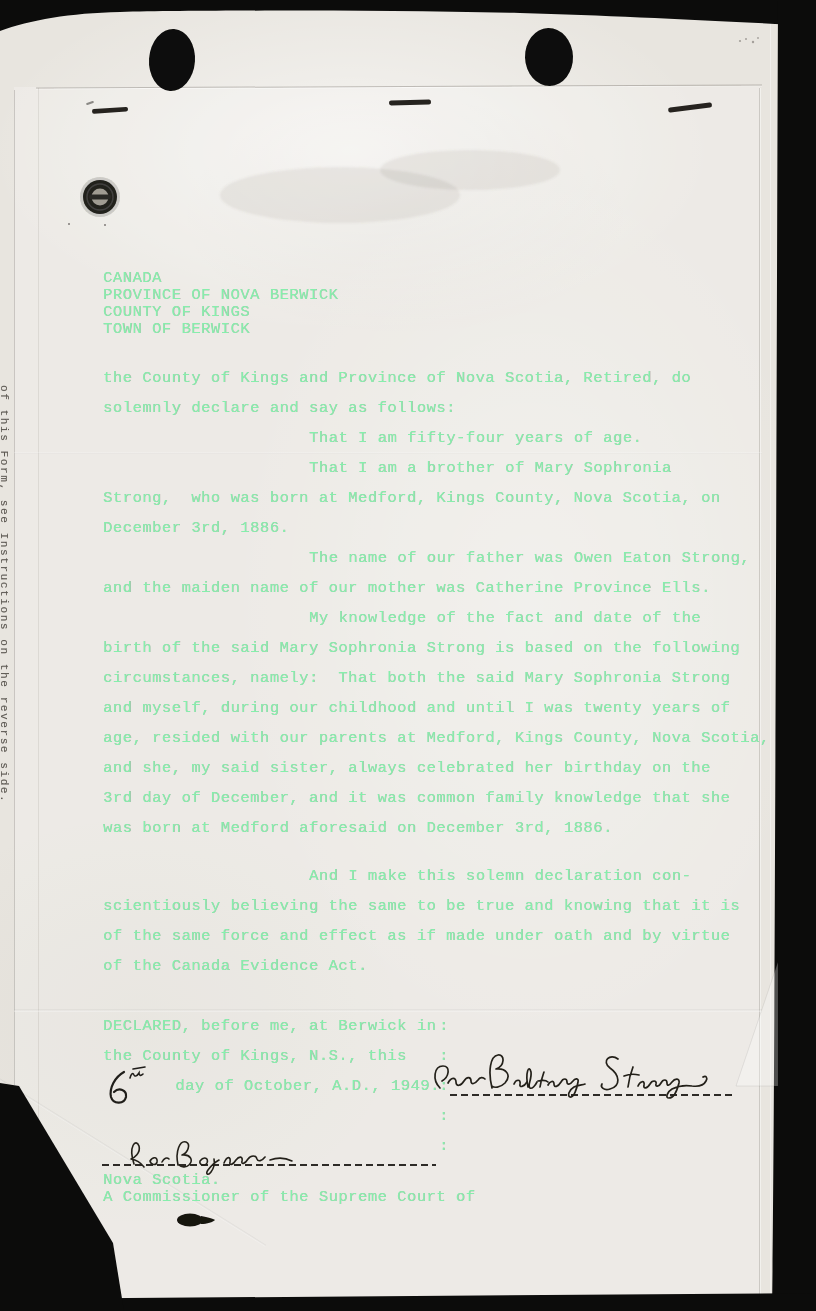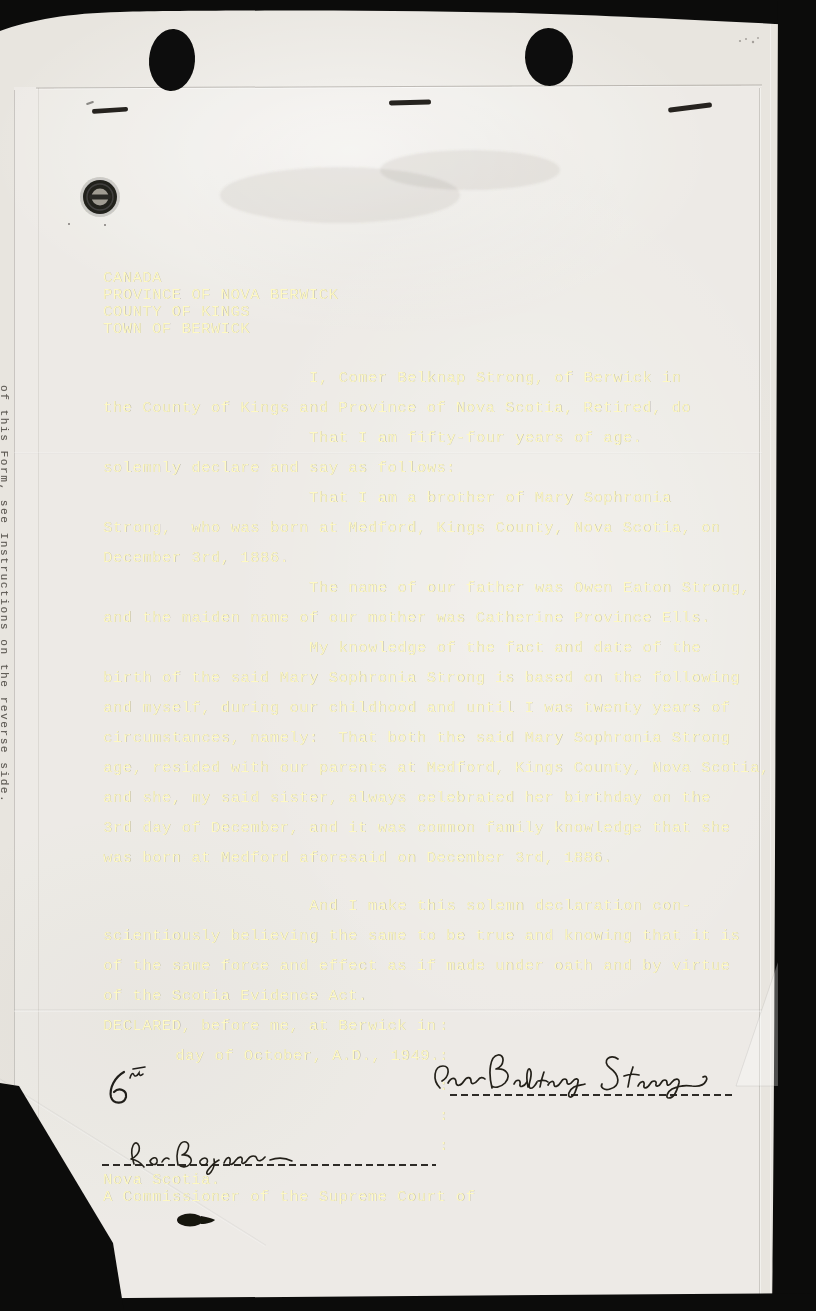--- a/index.html
+++ b/index.html
@@ -33,21 +33,21 @@
   #edge-outer-right{left:770px;top:20px;width:1px;height:1285px;background:rgba(255,255,255,.4);}
   .crease{position:absolute;}
   #fold-a{left:14px;top:1009px;width:748px;height:3px;
           background:linear-gradient(rgba(0,0,0,.05),rgba(255,255,255,.4));}
   #fold-b{left:14px;top:452px;width:748px;height:2px;
           background:linear-gradient(rgba(255,255,255,.35),rgba(0,0,0,.03));}
   #fold-c{left:-30px;top:1160px;width:320px;height:2px;transform:rotate(32deg);
           background:linear-gradient(rgba(0,0,0,.06),rgba(255,255,255,.35));}
 
   
-  .typed{color:#fef9c3;text-shadow:.3px .3px .4px rgba(60,55,50,.35);}
+  .typed{color:#86efac;text-shadow:.3px .3px .4px rgba(60,55,50,.35);}
   .block{position:absolute;}
   .hline{height:17px;line-height:17px;font-size:15.5px;letter-spacing:.5px;white-space:pre;}
   .bline{height:30px;line-height:30px;font-size:15.5px;letter-spacing:.5px;white-space:pre;}
   #header{left:103px;top:270px;width:420px;}
   #body{left:103px;top:363px;width:662px;}
   #jurat-left{left:103px;top:1011px;width:360px;}
   #jurat-colons{left:439px;top:1011px;width:20px;}
   #commissioner-title{left:103px;top:1172px;width:420px;}
   .indent{padding-left:206px;}
   .gap{margin-top:18px;}
@@ -99,46 +99,46 @@
     <div id="header" class="block typed">
 
     <div class="hline">CANADA</div>
         <div class="hline">PROVINCE OF NOVA BERWICK</div>
         <div class="hline">COUNTY OF KINGS</div>
         <div class="hline">TOWN OF BERWICK</div>
       </div>
 
     <div id="body" class="block typed">
 
-    <div class="bline indent">I, Comer Belknap Strong, of Berwick in</div>
         <div class="bline">the County of Kings and Province of Nova Scotia, Retired, do</div>
+        <div class="bline">solemnly declare and say as follows:</div>
         <div class="bline indent">That I am fifty-four years of age.</div>
-        <div class="bline">solemnly declare and say as follows:</div>
         <div class="bline indent">That I am a brother of Mary Sophronia</div>
         <div class="bline">Strong,  who was born at Medford, Kings County, Nova Scotia, on</div>
         <div class="bline">December 3rd, 1886.</div>
         <div class="bline indent">The name of our father was Owen Eaton Strong,</div>
         <div class="bline">and the maiden name of our mother was Catherine Province Ells.</div>
         <div class="bline indent">My knowledge of the fact and date of the</div>
         <div class="bline">birth of the said Mary Sophronia Strong is based on the following</div>
+        <div class="bline">circumstances, namely:  That both the said Mary Sophronia Strong</div>
         <div class="bline">and myself, during our childhood and until I was twenty years of</div>
-        <div class="bline">circumstances, namely:  That both the said Mary Sophronia Strong</div>
         <div class="bline">age, resided with our parents at Medford, Kings County, Nova Scotia,</div>
         <div class="bline">and she, my said sister, always celebrated her birthday on the</div>
         <div class="bline">3rd day of December, and it was common family knowledge that she</div>
         <div class="bline">was born at Medford aforesaid on December 3rd, 1886.</div>
         <div class="bline indent gap">And I make this solemn declaration con-</div>
         <div class="bline">scientiously believing the same to be true and knowing that it is</div>
         <div class="bline">of the same force and effect as if made under oath and by virtue</div>
-        <div class="bline">of the Scotia Evidence Act.</div>
+        <div class="bline">of the Canada Evidence Act.</div>
       </div>
 
     <div id="jurat-left" class="block typed">
 
     <div class="bline">DECLARED, before me, at Berwick in</div>
+        <div class="bline">the County of Kings, N.S., this</div>
         <div class="bline day-indent">day of October, A.D., 1949.</div>
       </div>
 
     <div id="jurat-colons" class="block typed">
 
     <div class="bline">:</div>
         <div class="bline">:</div>
         <div class="bline">:</div>
         <div class="bline">:</div>
         <div class="bline">:</div>

